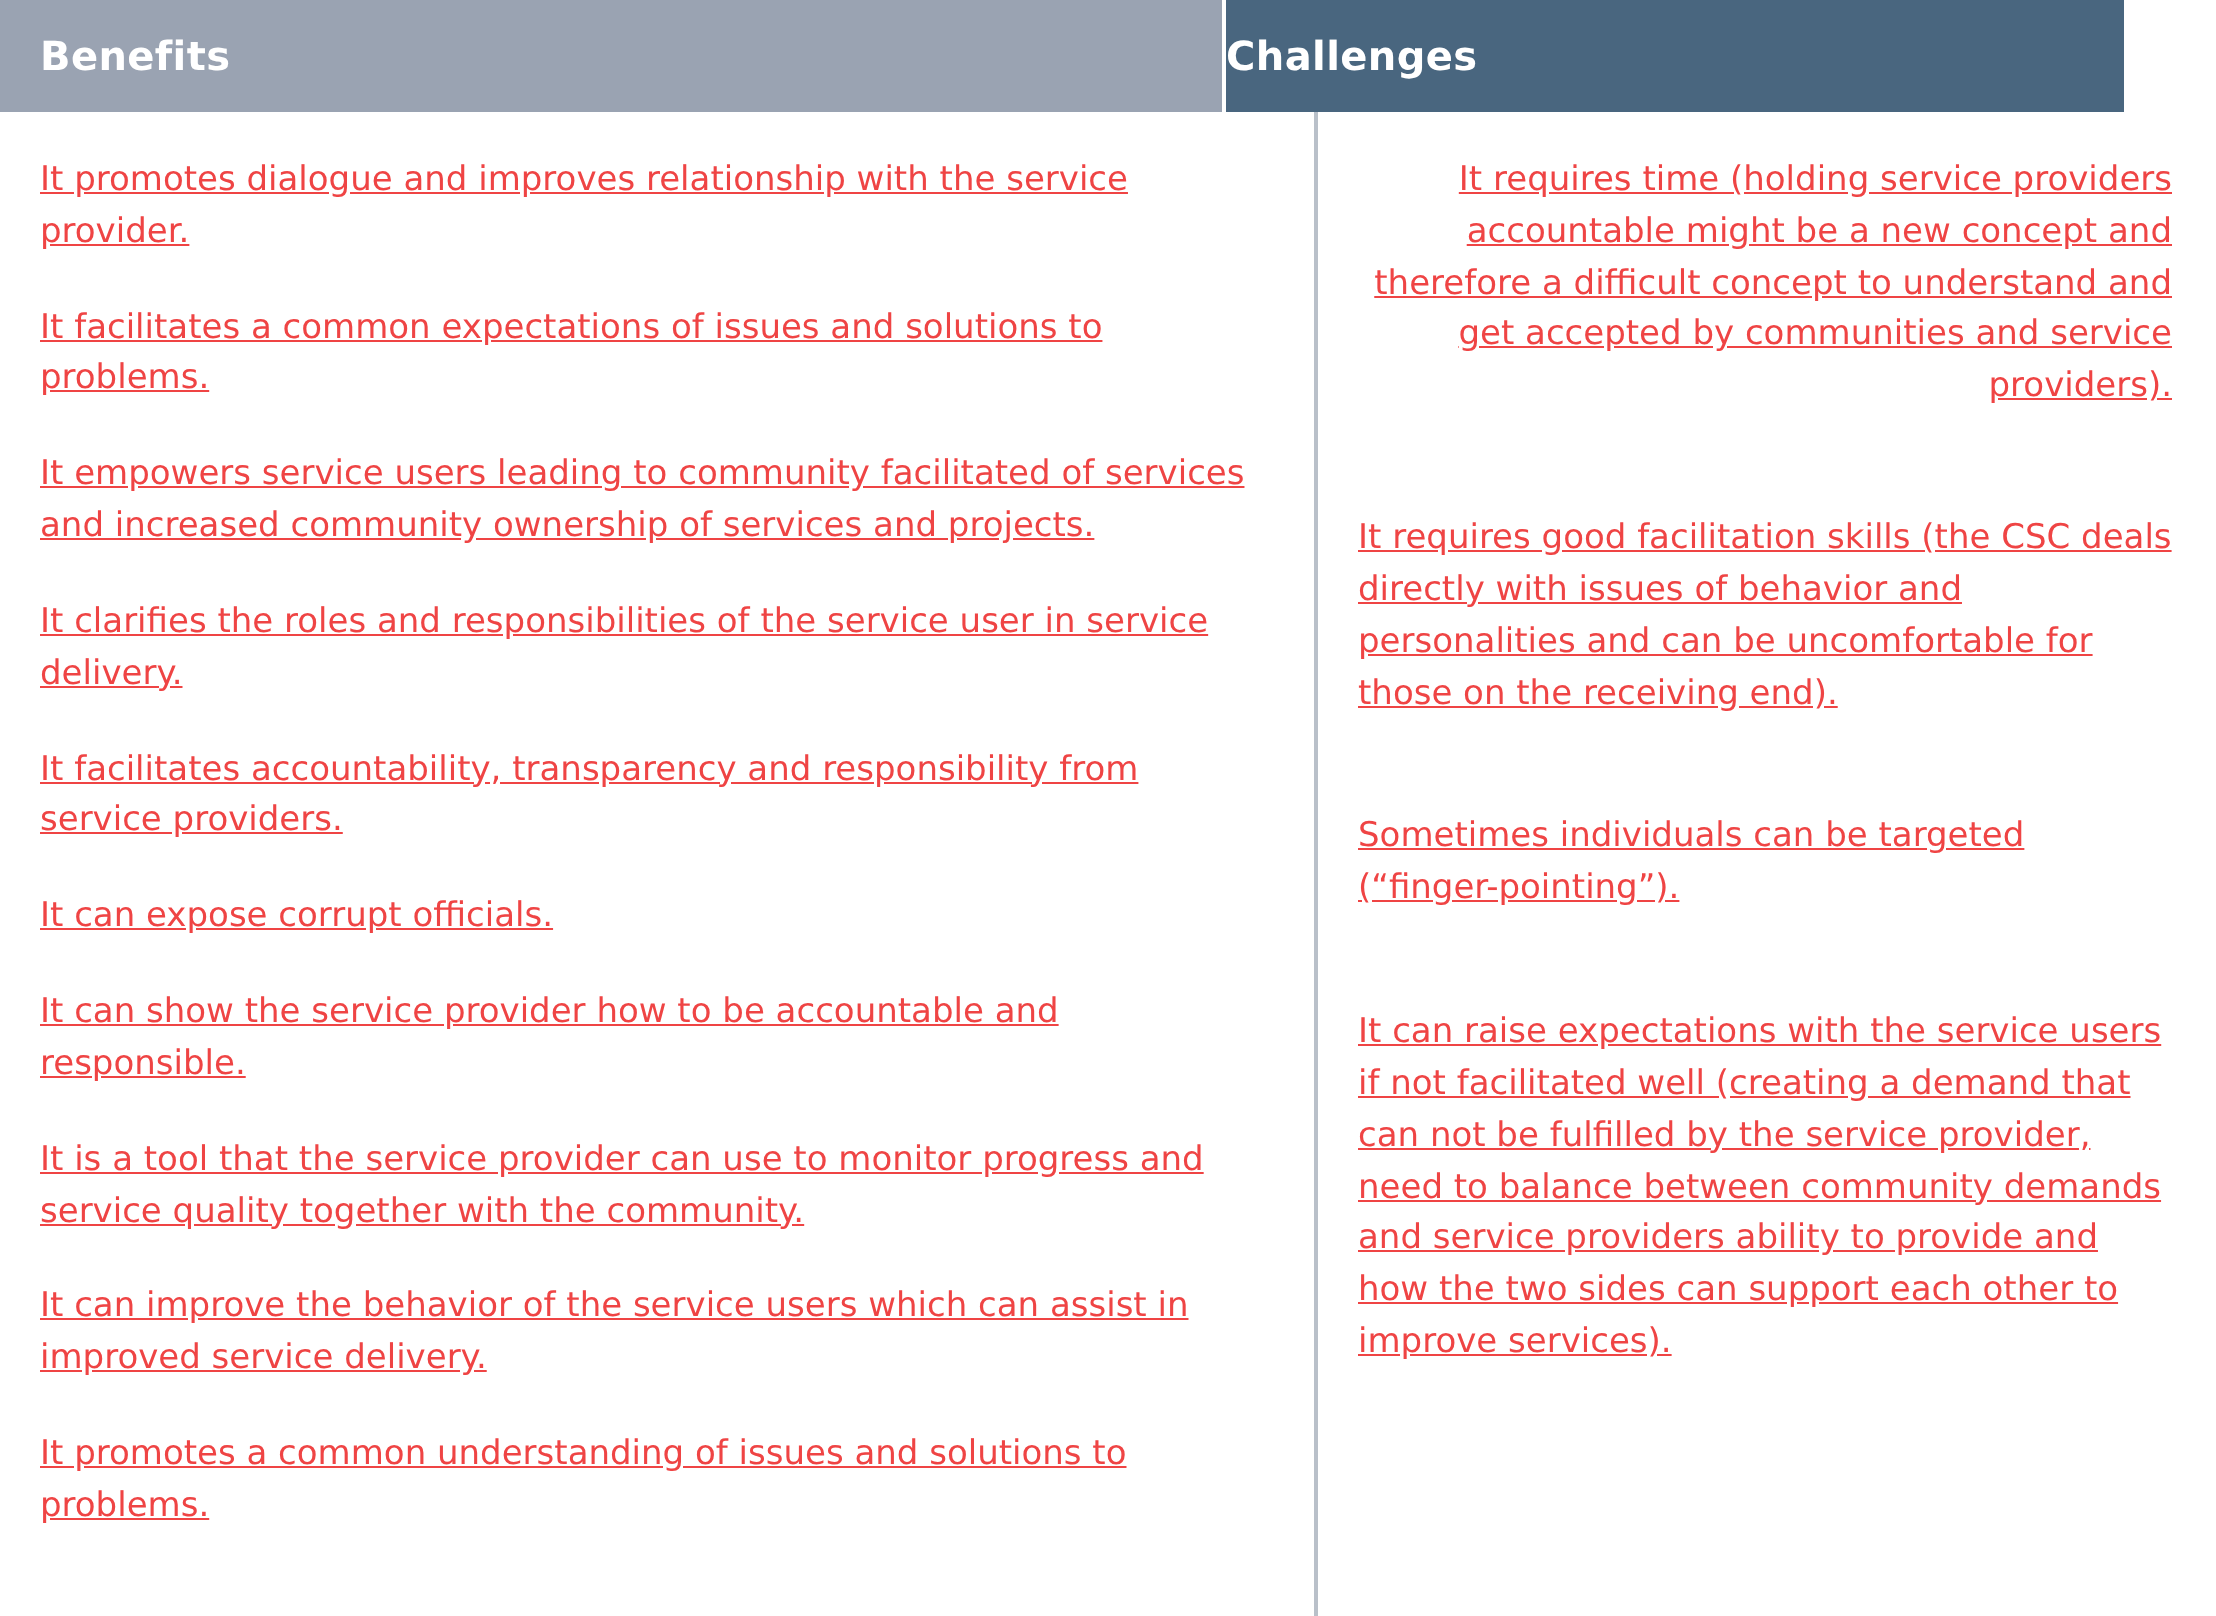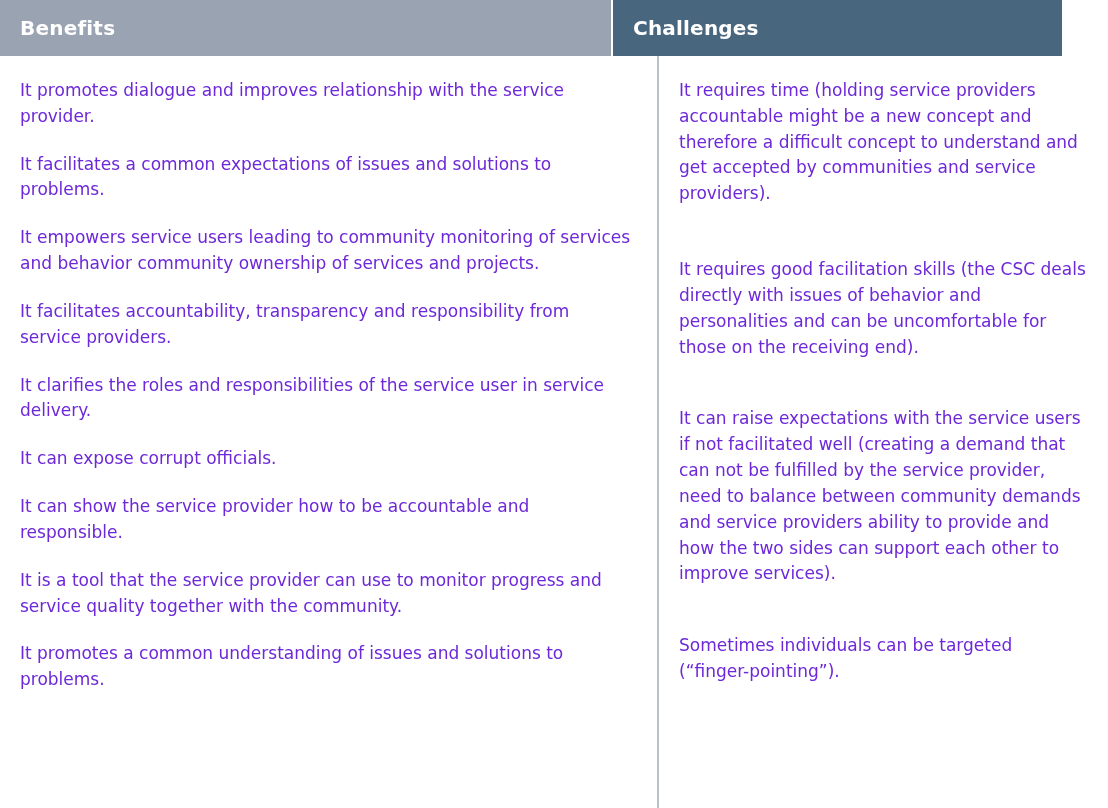--- a/index.html
+++ b/index.html
@@ -36,21 +36,20 @@
   }
   .header-benefits {
     width: 613px;
     background: #9aa3b2;
     padding-left: 20px;
     border-right: 2px solid #ffffff;
   }
   .header-challenges {
     width: 449px;
     background: #49667f;
-    padding-left: 20px;
   }
   .body-row {
     display: flex;
     flex: 1 1 auto;
     min-height: 0;
   }
   .cell {
     box-sizing: border-box;
     background: #ffffff;
   }
@@ -59,31 +58,33 @@
     border-right: 2px solid #b9c0c9;
     padding: 22px 22px 10px 20px;
   }
   .cell-challenges {
     width: 449px;
     padding: 22px 22px 10px 20px;
   }
   .item {
     font-size: 17px;
     line-height: 1.52;
-    color: #6d28d9;
+    color: #ef4444;
     margin: 0 0 22px 0;
+    text-decoration: underline;
   }
   .cell-benefits .item {
     margin-bottom: 22px;
   }
   .cell-challenges .item {
     margin-bottom: 46px;
   }
   .cell-challenges .item:first-child {
     margin-bottom: 50px;
+    text-align: right;
   }
   .item:last-child {
     margin-bottom: 0;
   }
 </style>
 </head>
 <body>
 
 <div class="table">
 
@@ -94,31 +95,32 @@
     <div class="header-cell header-challenges">
       <span>Challenges</span>
     </div>
   </div>
 
   <div class="body-row">
 
     <div class="cell cell-benefits">
       <p class="item">It promotes dialogue and improves relationship with the service provider.</p>
       <p class="item">It facilitates a common expectations of issues and solutions to problems.</p>
-      <p class="item">It empowers service users leading to community monitoring of services and behavior community ownership of services and projects.</p>
+      <p class="item">It empowers service users leading to community facilitated of services and increased community ownership of services and projects.</p>
+      <p class="item">It clarifies the roles and responsibilities of the service user in service delivery.</p>
       <p class="item">It facilitates accountability, transparency and responsibility from service providers.</p>
-      <p class="item">It clarifies the roles and responsibilities of the service user in service delivery.</p>
       <p class="item">It can expose corrupt officials.</p>
       <p class="item">It can show the service provider how to be accountable and responsible.</p>
       <p class="item">It is a tool that the service provider can use to monitor progress and service quality together with the community.</p>
+      <p class="item">It can improve the behavior of the service users which can assist in improved service delivery.</p>
       <p class="item">It promotes a common understanding of issues and solutions to problems.</p>
 
     </div>
 
     <div class="cell cell-challenges">
       <p class="item">It requires time (holding service providers accountable might be a new concept and therefore a difficult concept to understand and get accepted by communities and service providers).</p>
       <p class="item">It requires good facilitation skills (the CSC deals directly with issues of behavior and personalities and can be uncomfortable for those on the receiving end).</p>
+      <p class="item">Sometimes individuals can be targeted (“finger-pointing”).</p>
       <p class="item">It can raise expectations with the service users if not facilitated well (creating a demand that can not be fulfilled by the service provider, need to balance between community demands and service providers ability to provide and how the two sides can support each other to improve services).</p>
-      <p class="item">Sometimes individuals can be targeted (“finger-pointing”).</p>
     </div>
 
   </div>
 </div>
 
 </body></html>

